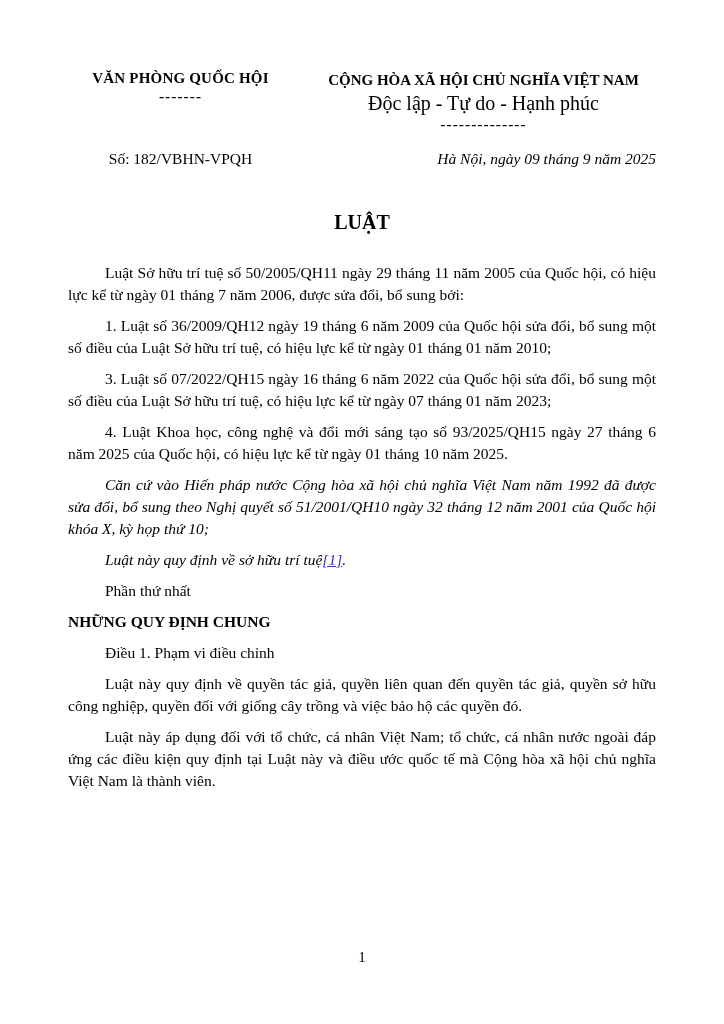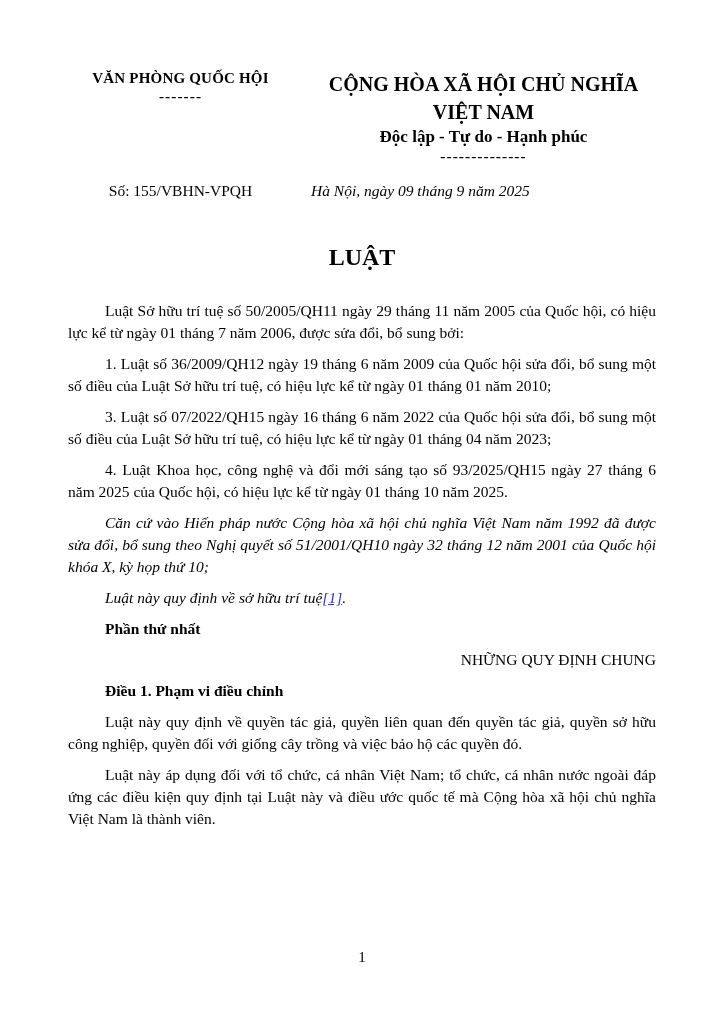--- a/index.html
+++ b/index.html
@@ -15,38 +15,38 @@
     padding: 70px 68px 0 68px;
     position: relative;
     overflow: hidden;
   }
   
   .hdr-row { display: flex; justify-content: space-between; align-items: flex-start; }
   .hdr-left  { width: 225px; text-align: center; }
   .hdr-right { width: 345px; text-align: center; }
   .org-name  { font-weight: bold; font-size: 15px; letter-spacing: .2px; }
   .hdr-divider { font-weight: bold; letter-spacing: 1px; line-height: 1; margin-top: 1px; }
-  .country   { font-weight: bold; font-size: 20px; line-height: 1.4; }
-  .motto     { font-weight: bold; font-size: 17px; margin-top: 1px; }
+  .country   { font-weight: bold; font-size: 15px; line-height: 1.4; }
+  .motto     { font-weight: normal; font-size: 20px; margin-top: 1px; }
   .hdr-row2  { display: flex; justify-content: space-between; margin-top: 18px; }
   .doc-number { width: 225px; text-align: center; }
-  .place-date { width: 345px; text-align: left; font-style: italic; }
+  .place-date { width: 345px; text-align: right; font-style: italic; }
   
-  .doc-title { text-align: center; font-weight: bold; font-size: 24px; line-height: 1.6; margin-top: 38px; }
+  .doc-title { text-align: center; font-weight: bold; font-size: 20px; line-height: 1.6; margin-top: 38px; }
   
   .body-text { margin-top: 24px; }
   .para {
     text-align: justify;
     text-indent: 37px;
     line-height: 1.42;
     margin-bottom: 9px;
   }
   .italic { font-style: italic; }
-  .heading-bold { font-weight: bold; text-indent: 37px; margin-bottom: 9px; line-height: 1.42; }
-  .heading-center { text-align: right; font-weight: normal; margin-bottom: 9px; line-height: 1.42; }
+  .heading-bold { font-weight: normal; text-indent: 37px; margin-bottom: 9px; line-height: 1.42; }
+  .heading-center { text-align: left; font-weight: bold; margin-bottom: 9px; line-height: 1.42; }
   .footnote-link { color: #3333cc; text-decoration: underline; font-style: italic; cursor: pointer; }
   
   .page-number {
     position: absolute;
     bottom: 58px;
     left: 0;
     width: 100%;
     text-align: center;
     font-size: 15px;
   }
@@ -62,34 +62,34 @@
       <div class="hdr-divider">-------</div>
     </div>
     <div class="hdr-right">
       <div class="country">CỘNG HÒA XÃ HỘI CHỦ NGHĨA VIỆT NAM</div>
       <div class="motto">Độc lập - Tự do - Hạnh phúc</div>
       <div class="hdr-divider">--------------</div>
     </div>
   </div>
 
   <div class="hdr-row2">
-    <div class="doc-number">Số: 155/VBHN-VPQH</div>
+    <div class="doc-number">Số: 182/VBHN-VPQH</div>
     <div class="place-date">Hà Nội, ngày 09 tháng 9 năm 2025</div>
   </div>
 
   <div class="doc-title">
     <div>LUẬT</div>
   </div>
 
   <div class="body-text">
 
     <p class="para">Luật Sở hữu trí tuệ số 50/2005/QH11 ngày 29 tháng 11 năm 2005 của Quốc hội, có hiệu lực kể từ ngày 01 tháng 7 năm 2006, được sửa đổi, bổ sung bởi:</p>
 
     <p class="para">1. Luật số 36/2009/QH12 ngày 19 tháng 6 năm 2009 của Quốc hội sửa đổi, bổ sung một số điều của Luật Sở hữu trí tuệ, có hiệu lực kể từ ngày 01 tháng 01 năm 2010;</p>
-    <p class="para">3. Luật số 07/2022/QH15 ngày 16 tháng 6 năm 2022 của Quốc hội sửa đổi, bổ sung một số điều của Luật Sở hữu trí tuệ, có hiệu lực kể từ ngày 01 tháng 04 năm 2023;</p>
+    <p class="para">3. Luật số 07/2022/QH15 ngày 16 tháng 6 năm 2022 của Quốc hội sửa đổi, bổ sung một số điều của Luật Sở hữu trí tuệ, có hiệu lực kể từ ngày 07 tháng 01 năm 2023;</p>
     <p class="para">4. Luật Khoa học, công nghệ và đổi mới sáng tạo số 93/2025/QH15 ngày 27 tháng 6 năm 2025 của Quốc hội, có hiệu lực kể từ ngày 01 tháng 10 năm 2025.</p>
 
     <p class="para italic">Căn cứ vào Hiến pháp nước Cộng hòa xã hội chủ nghĩa Việt Nam năm 1992 đã được sửa đổi, bổ sung theo Nghị quyết số 51/2001/QH10 ngày 32 tháng 12 năm 2001 của Quốc hội khóa X, kỳ họp thứ 10;</p>
 
     <p class="para italic"><span>Luật này quy định về sở hữu trí tuệ</span><a class="footnote-link">[1]</a><span>.</span></p>
 
     <p class="heading-bold">Phần thứ nhất</p>
 
     <p class="heading-center">NHỮNG QUY ĐỊNH CHUNG</p>
 

